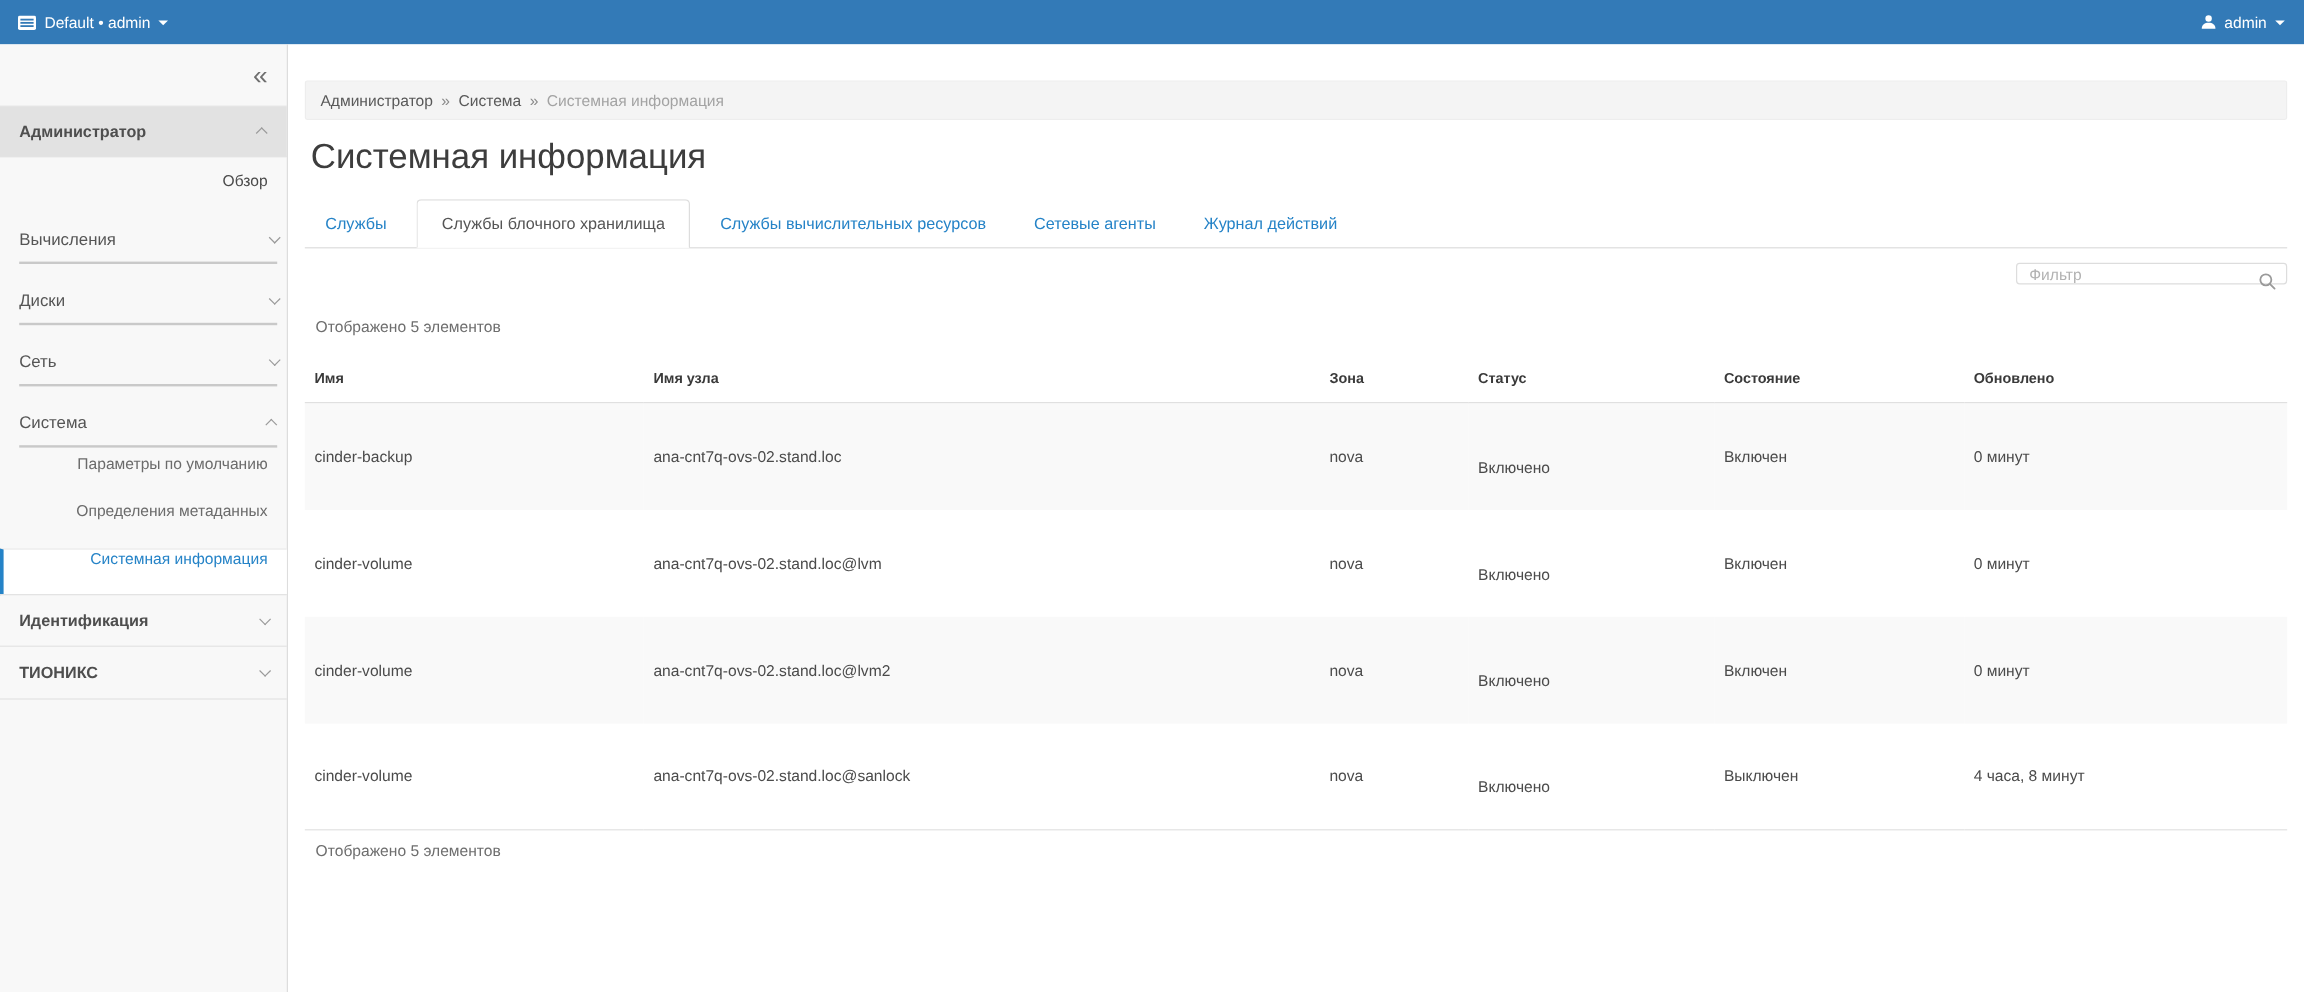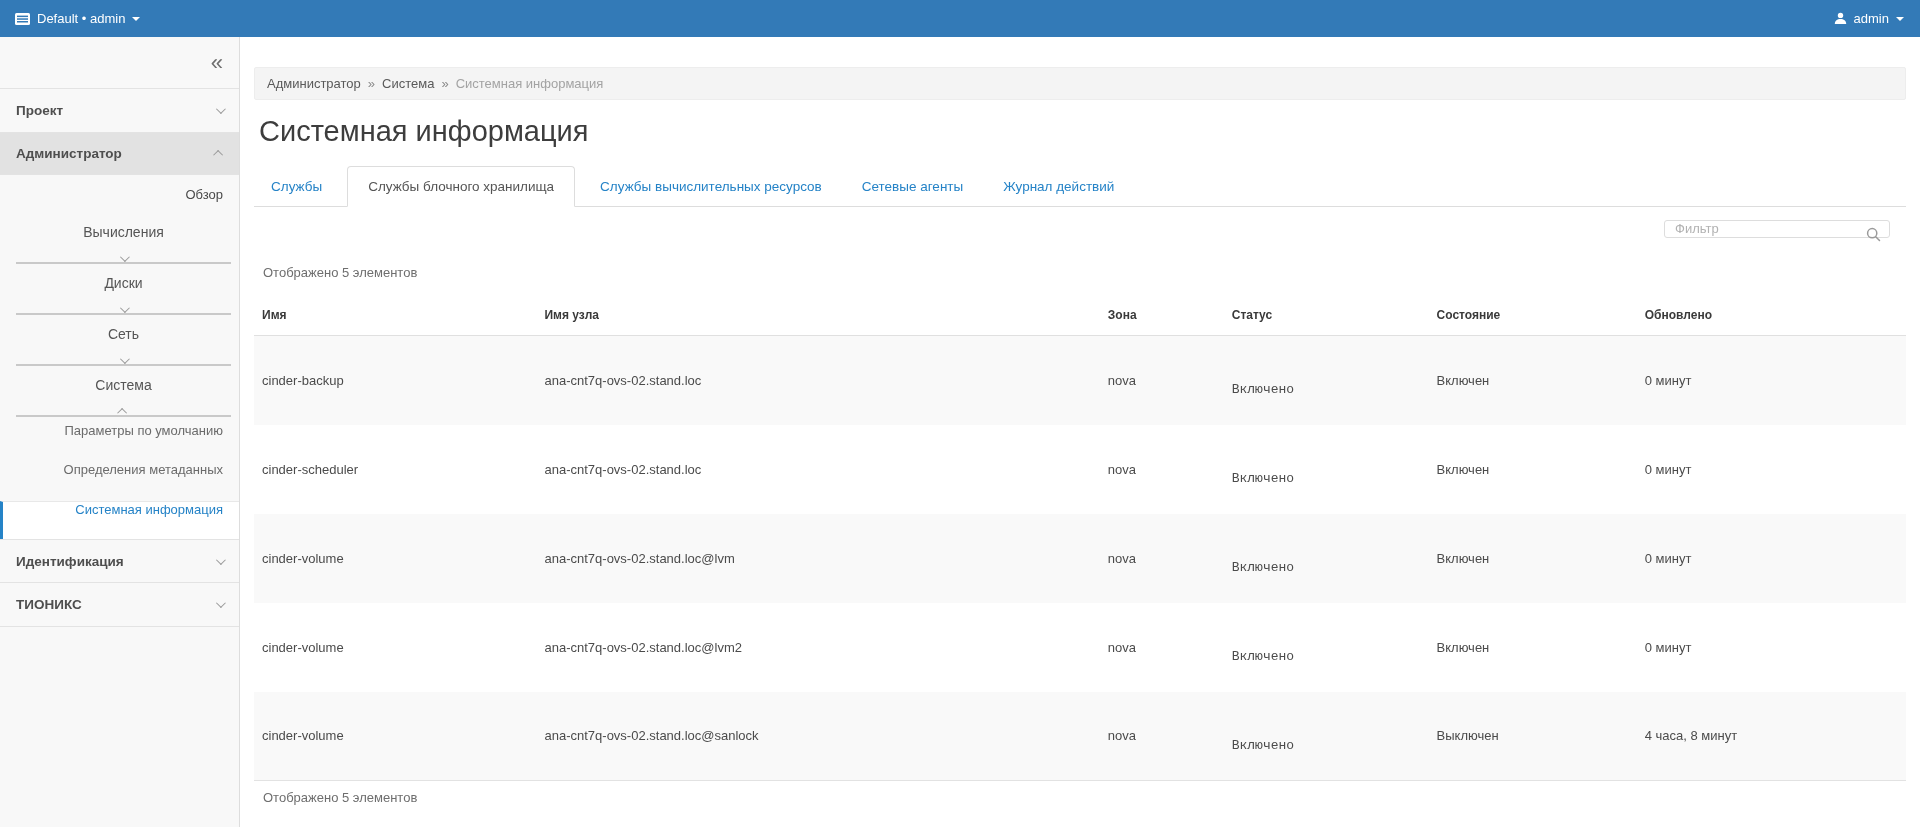--- a/index.html
+++ b/index.html
@@ -22,21 +22,21 @@
   
   .sidebar { width:240px; flex:none; background:#f8f8f8; border-right:1px solid #ddd; }
   .collapse-row { height:52px; border-bottom:1px solid #e3e3e3; display:flex; justify-content:flex-end;
     align-items:center; padding-right:16px; color:#6f6f6f; font-size:22px; cursor:pointer; }
   .acc-header { height:44px; display:flex; align-items:center; justify-content:space-between;
     padding:0 16px; font-size:13.5px; font-weight:700; color:#4e4e4e; border-bottom:1px solid #e3e3e3; cursor:pointer; }
   .acc-header.open { background:#e2e2e2; height:42px; }
   .overview-row { height:38px; display:flex; justify-content:flex-end; align-items:center;
     padding-right:16px; font-size:13px; color:#4a4a4a; cursor:pointer; }
   .side-group { margin:11px 8px 0 16px; height:40px; border-bottom:2px solid #c9c9c9;
-    display:flex; justify-content:space-between; align-items:center; font-size:14px; color:#555; cursor:pointer;flex-direction:column; }
+    display:flex; justify-content:space-between; align-items:center; font-size:14px; color:#555; cursor:pointer; }
   .sub-items { margin-top:6px; }
   .side-subitem { height:39px; display:flex; justify-content:flex-end; align-items:flex-start;
     padding-right:16px; font-size:13px; color:#6b6b6b; cursor:pointer; }
   .side-subitem.active { background:#fff; border-left:3px solid #2583c7; border-top:1px solid #e8e8e8;
     border-bottom:1px solid #e8e8e8; color:#2583c7; }
   .chev { display:inline-block; width:7px; height:7px; border-right:1.6px solid #9a9a9a; border-bottom:1.6px solid #9a9a9a; }
   .chev.down { transform:rotate(45deg) translateY(-2px); }
   .chev.up { transform:rotate(-135deg) translateY(-2px); }
 
   
@@ -48,37 +48,37 @@
   .crumb-sep { margin:0 7px; color:#8a8a8a; }
   h1.page-title { font-size:29px; font-weight:400; color:#3d3d3d; margin:13px 0 0 5px; line-height:36px; }
 
   .tabs { margin-top:17px; border-bottom:1px solid #ddd; padding-left:2px; display:flex; }
   .tab { padding:11px 14px; font-size:13.5px; color:#2583c7; cursor:pointer; margin-right:10px;
     border:1px solid transparent; margin-bottom:-1px; line-height:17px; }
   .tab.active { background:#fff; border:1px solid #ddd; border-bottom-color:#fff;
     border-radius:4px 4px 0 0; color:#555; padding:11px 20px; cursor:default; }
 
   .filter-row { height:42px; position:relative; }
-  .filter-box { position:absolute; right:16px; top:12px; width:226px; height:18px; }
+  .filter-box { position:absolute; right:0; top:12px; width:226px; height:18px; }
   .filter-box input { width:100%; height:100%; border:1px solid #ddd; border-radius:3px;
     padding:0 32px 0 10px; font-size:13px; color:#555; outline:none; background:#fff; }
   .filter-box input::placeholder { color:#b2b2b2; }
   .search-icon { position:absolute; right:9px; top:8px; line-height:0; cursor:pointer; }
 
   .summary { font-size:13px; color:#6e6e6e; padding-left:9px; }
   .summary.top { margin-top:16px; }
   .summary.bottom { margin-top:9px; }
 
   table.svc-table { width:100%; border-collapse:collapse; table-layout:fixed; margin-top:12px;
     border-bottom:1px solid #e2e2e2; }
   .svc-table th { text-align:left; padding:16px 8px 13px; font-size:12px; color:#3a3a3a;
     font-weight:700; border-bottom:1px solid #e0e0e0; }
   .svc-table td { height:89px; padding:0 8px; font-size:13px; color:#4b4b4b; vertical-align:middle; }
   .svc-table tbody tr:nth-child(odd) { background:#f9f9f9; }
-  .status-val { display:inline-block; transform:translateY(9px);font-family:Liberation Mono, monospace; }
+  .status-val { display:inline-block; transform:translateY(9px); }
 </style>
 </head>
 <body>
 
 <div class="topbar">
   <div class="context-switcher">
     <span style="line-height:0;">
       <svg width="15" height="12" viewBox="0 0 15 12">
           <rect width="15" height="12" rx="1.5" fill="#fff"></rect>
           <rect x="2" y="2.6" width="11" height="1.5" fill="#337ab7"></rect>
@@ -101,24 +101,20 @@
   </div>
 </div>
 
 <div class="main">
 
   <div class="sidebar">
     <div class="collapse-row">
       <span>«</span>
     </div>
 
-    <div class="acc-header">
-      <span>Проект</span>
-      <span class="chev down"></span>
-    </div>
 
     <div class="acc-header open">
       <span>Администратор</span>
       <span class="chev up"></span>
     </div>
 
     <div class="overview-row">
       <span>Обзор</span>
     </div>
 
@@ -217,45 +213,37 @@
       <tbody>
         <tr>
           <td>cinder-backup</td>
           <td>ana-cnt7q-ovs-02.stand.loc</td>
           <td>nova</td>
           <td><span class="status-val">Включено</span></td>
           <td>Включен</td>
           <td>0 минут</td>
         </tr>
         <tr>
-          <td>cinder-scheduler</td>
-          <td>ana-cnt7q-ovs-02.stand.loc</td>
+          <td>cinder-volume</td>
+          <td>ana-cnt7q-ovs-02.stand.loc@lvm</td>
           <td>nova</td>
           <td><span class="status-val">Включено</span></td>
           <td>Включен</td>
           <td>0 минут</td>
         </tr>
         <tr>
           <td>cinder-volume</td>
-          <td>ana-cnt7q-ovs-02.stand.loc@lvm</td>
+          <td>ana-cnt7q-ovs-02.stand.loc@lvm2</td>
           <td>nova</td>
           <td><span class="status-val">Включено</span></td>
           <td>Включен</td>
           <td>0 минут</td>
         </tr>
         <tr>
           <td>cinder-volume</td>
-          <td>ana-cnt7q-ovs-02.stand.loc@lvm2</td>
-          <td>nova</td>
-          <td><span class="status-val">Включено</span></td>
-          <td>Включен</td>
-          <td>0 минут</td>
-        </tr>
-        <tr>
-          <td>cinder-volume</td>
           <td>ana-cnt7q-ovs-02.stand.loc@sanlock</td>
           <td>nova</td>
           <td><span class="status-val">Включено</span></td>
           <td>Выключен</td>
           <td>4 часа, 8 минут</td>
         </tr>
       </tbody>
     </table>
 
     <div class="summary bottom">Отображено 5 элементов</div>

